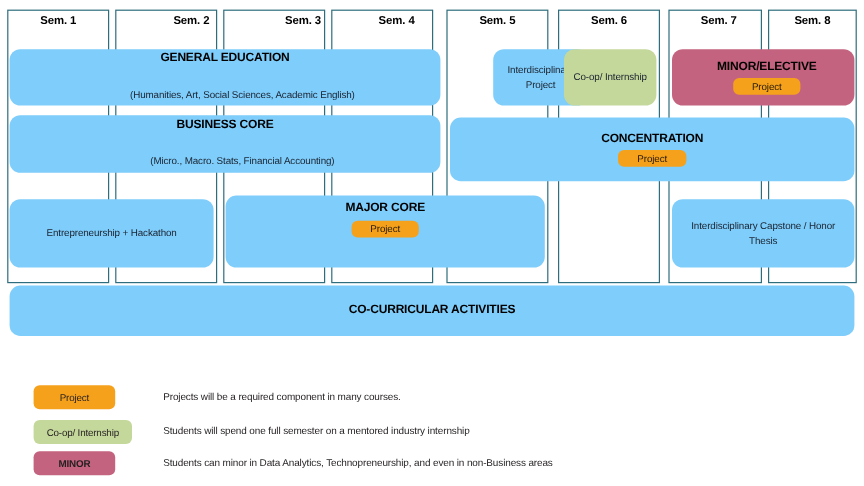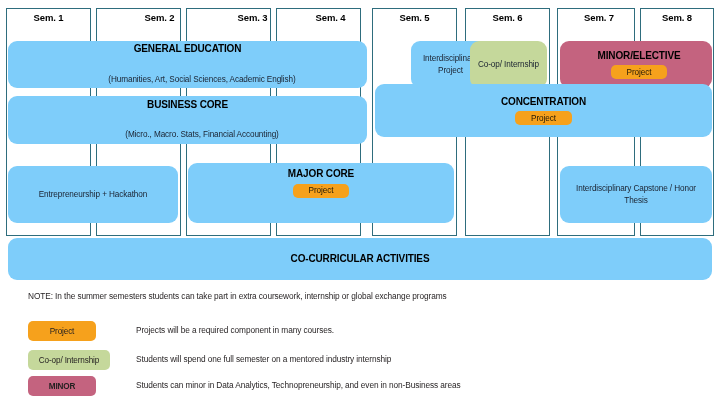--- a/index.html
+++ b/index.html
@@ -166,21 +166,21 @@
   <div class="bar minor" style="left:560px; top:41px; width:152px; height:47px;padding-left:12px;">
     <div class="title">MINOR/ELECTIVE</div>
     <div class="project-chip">Project</div>
   </div>
 
   <div class="bar blue" style="left:8px; top:96px; width:359px; height:48px;">
     <div class="title">BUSINESS CORE</div>
     <div class="subtitle">(Micro., Macro. Stats, Financial Accounting)</div>
   </div>
 
-  <div class="bar blue" style="left:375px; top:84px; width:337px; height:53px;">
+  <div class="bar blue" style="left:375px; top:98px; width:337px; height:53px;">
     <div class="title">CONCENTRATION</div>
     <div class="project-chip">Project</div>
   </div>
 
   <div class="bar blue" style="left:8px; top:166px; width:170px; height:57px;">
     <div class="plain">Entrepreneurship + Hackathon</div>
   </div>
 
   <div class="bar blue" style="left:188px; top:163px; width:266px; height:60px; justify-content:flex-start; padding-top:5px;">
     <div class="title">MAJOR CORE</div>
@@ -188,21 +188,20 @@
   </div>
 
   <div class="bar blue" style="left:560px; top:166px; width:152px; height:57px;">
     <div class="plain">Interdisciplinary Capstone / Honor Thesis</div>
   </div>
 
   <div class="bar blue" style="left:8px; top:238px; width:704px; height:42px;">
     <div class="title">CO-CURRICULAR ACTIVITIES</div>
   </div>
 
-  <div class="note" style="left:28px; top:291px;">NOTE: In the summer semesters students can take part in extra coursework, internship or global exchange programs</div>
 
   <div class="legend-row" style="top:321px;">
     <div class="legend-swatch" style="background:#f6a11c;">Project</div>
     <div class="legend-text">Projects will be a required component in many courses.</div>
   </div>
 
   <div class="legend-row" style="top:350px;">
     <div class="legend-swatch wide" style="background:#c5d89b;">Co-op/ Internship</div>
     <div class="legend-text">Students will spend one full semester on a mentored industry internship</div>
   </div>

